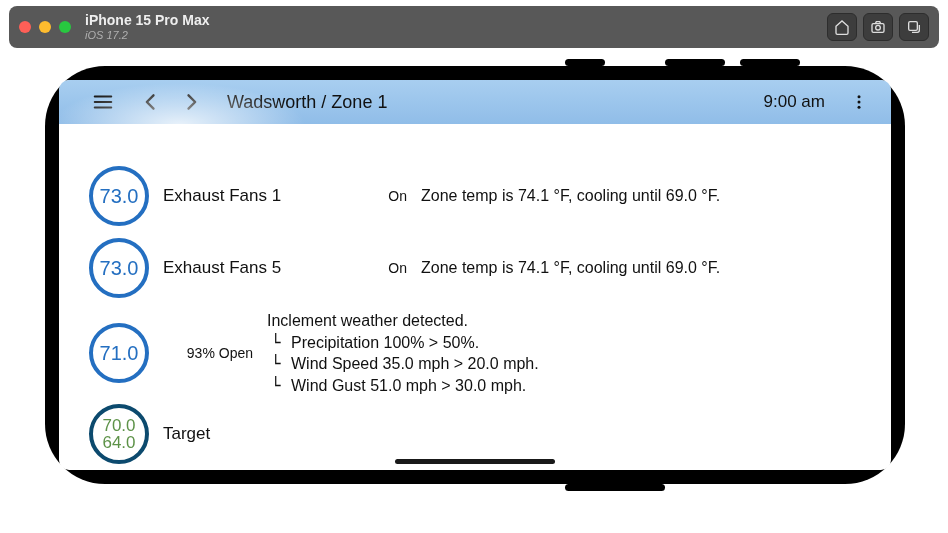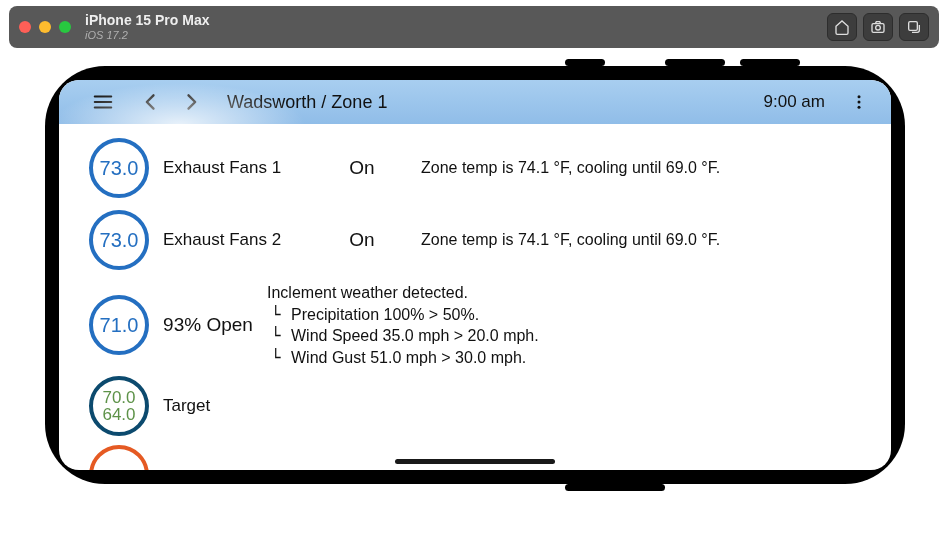--- a/index.html
+++ b/index.html
@@ -56,24 +56,25 @@
   .phone-frame {
     width: 860px; height: 418px;
     background: #000;
     border-radius: 60px;
     padding: 14px;
     position: relative;
   }
   .screen {
     width: 100%; height: 100%;
     background: #fff;
-    border-radius: 20px;
+    border-radius: 10px;
     overflow: hidden;
     display: flex; flex-direction: column;
     position: relative;
+    gap: 28px;
   }
   .home-indicator {
     position: absolute;
     bottom: 6px; left: 50%; transform: translateX(-50%);
     width: 160px; height: 5px;
     background: #000; border-radius: 3px; opacity: 0.9;
   }
   
   .app-header {
     height: 44px;
@@ -111,21 +112,21 @@
     display: flex; flex-direction: column;
     align-items: center; justify-content: center;
     font-size: 20px;
     line-height: 1;
     flex-shrink: 0;
   }
   .gauge.blue { border: 4px solid #246fc1; color: #246fc1; font-weight: 500; }
   .gauge.green { border: 4px solid #0c4a6e; color: #5d9248; font-size: 17px; font-weight: 500; }
   .gauge.orange { border: 4px solid #e55a23; color: #e55a23; }
   .label-col { width: 140px; font-size: 17px; color: #111; }
-  .state-col { width: 90px; font-size: 19px; color: #111; text-align: center; }
+  .state-col { width: 90px; font-size: 14px; color: #111; text-align: right; }
   .detail-col { flex: 1; font-size: 16px; color: #111; line-height: 1.35; }
   .sub-line { padding-left: 4px; }
   .tree-char { font-family: monospace; display: inline-block; width: 20px; }
   
   .partial-row { height: 20px; overflow: hidden; padding-top: 0; }
 </style>
 </head>
 <body>
 
 <div class="sim-toolbar">
@@ -205,21 +206,21 @@
           </div>
           <div class="label-col">Exhaust Fans 1</div>
           <div class="state-col">On</div>
           <div class="detail-col">Zone temp is 74.1 °F, cooling until 69.0 °F.</div>
         </div>
 
         <div class="row">
           <div class="gauge blue">
             <span>73.0</span>
           </div>
-          <div class="label-col">Exhaust Fans 2</div>
+          <div class="label-col">Exhaust Fans 5</div>
           <div class="state-col">On</div>
           <div class="detail-col">Zone temp is 74.1 °F, cooling until 69.0 °F.</div>
         </div>
 
         <div class="row" style="min-height:92px;">
           <div class="gauge blue">
             <span>71.0</span>
           </div>
           <div class="state-col">93% Open</div>
           <div class="detail-col">

